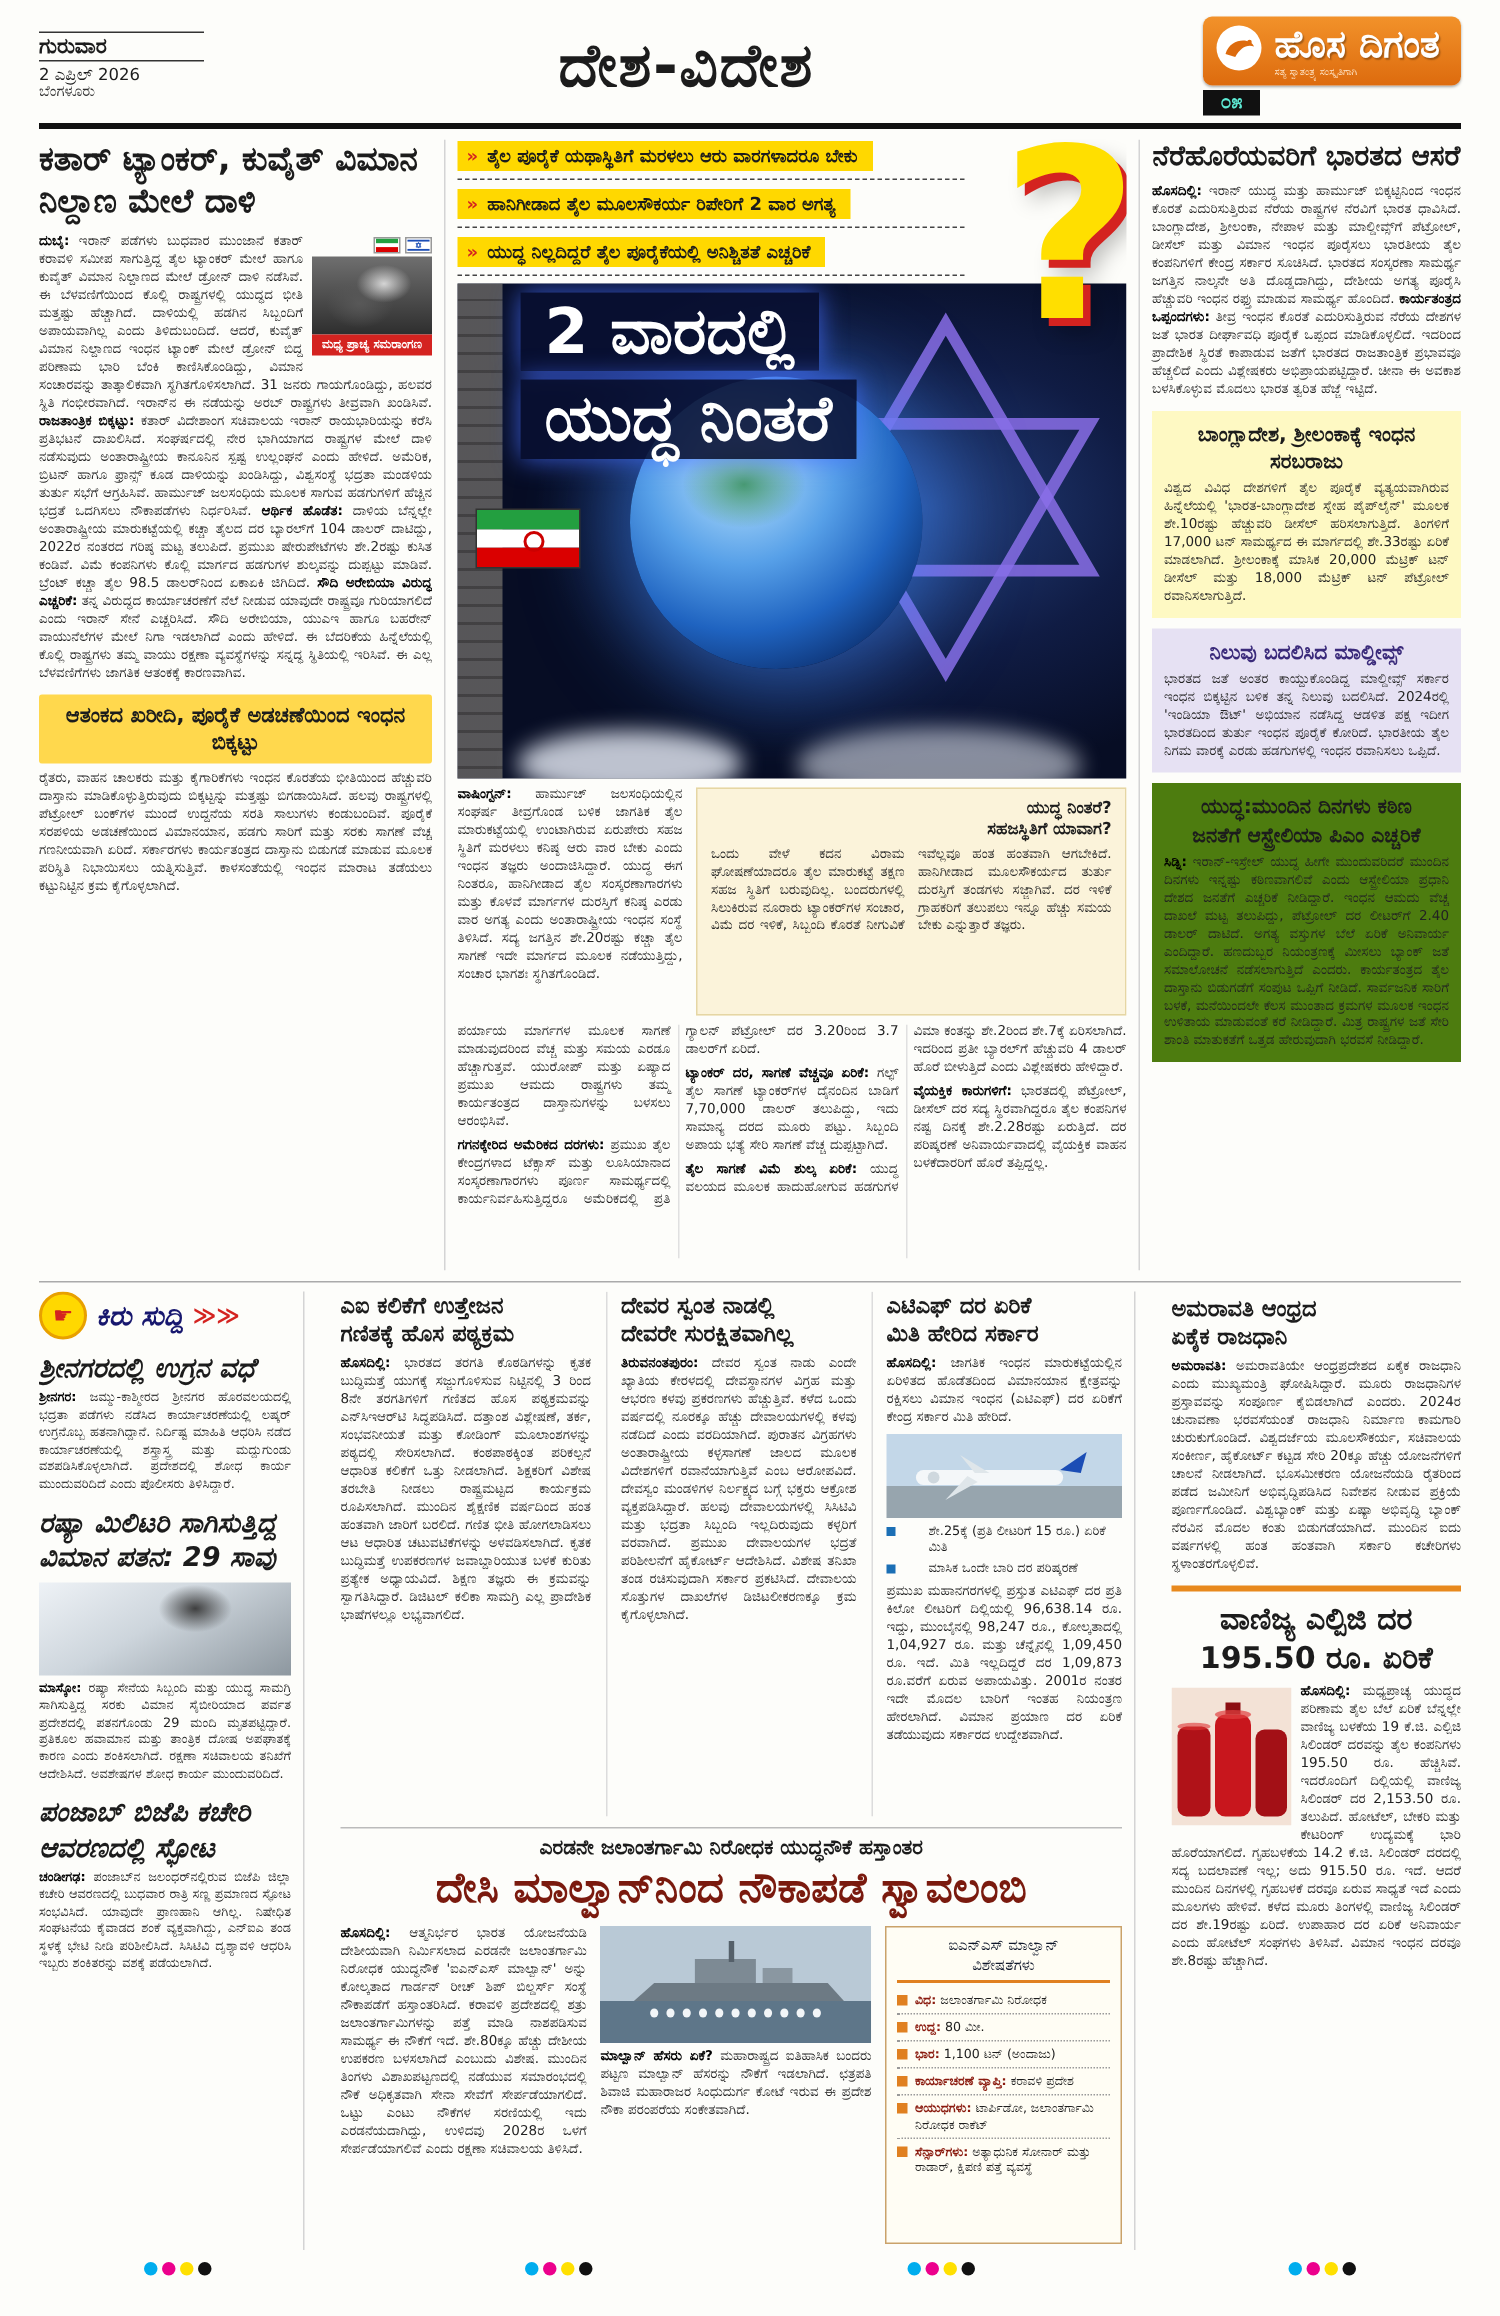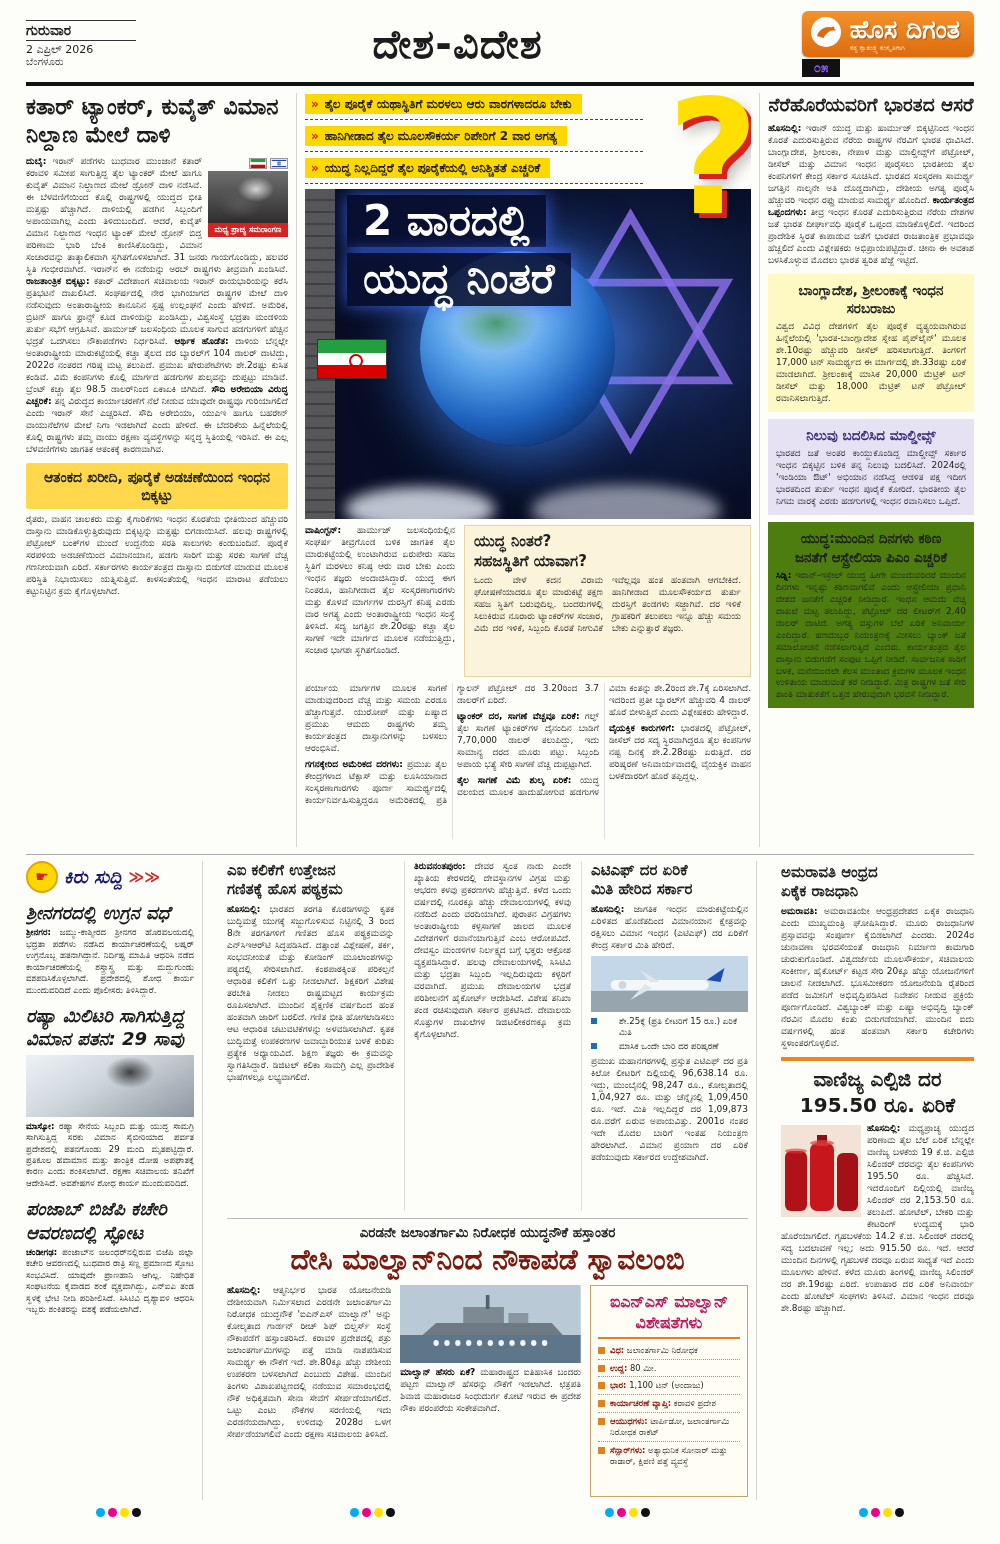--- a/index.html
+++ b/index.html
@@ -11,21 +11,21 @@
   header { display:grid; grid-template-columns:150px 1fr 235px; align-items:center; height:72px; }
   .dateblk { font-size:11px; }
   .dateblk .day { font-weight:bold; font-size:14px; border-top:1px solid #333; border-bottom:1px solid #333; padding:1px 0; width:110px; }
   .dateblk .dt { font-size:11px; padding-top:2px; }
   .dateblk .city { font-size:10px; color:#333; }
   .section-title { font-size:40px; font-weight:800; text-align:center; letter-spacing:1px; }
   .brand { justify-self:end; }
   .brand-box { display:flex; align-items:center; gap:8px; background:linear-gradient(180deg,#f2922a,#dd6b0e); border-radius:6px; padding:5px 14px 5px 8px; box-shadow:0 1px 2px rgba(0,0,0,.35); }
   .brand-name { display:block; color:#fff; font-size:25px; font-weight:800; line-height:1; text-shadow:1px 1px 1px rgba(0,0,0,.3); }
   .brand-tag { display:block; color:#ffe9cf; font-size:6.5px; margin-top:2px; }
-  .page-chip { display:inline-block; background:#111; color:#8b5cf6; font-weight:bold; font-size:13px; padding:1px 12px; margin-top:2px; }
+  .page-chip { display:inline-block; background:#111; color:#5eead4; font-weight:bold; font-size:13px; padding:1px 12px; margin-top:2px; }
   .rule { height:4px; background:#111; margin:2px 0 7px; }
 
   
   .body { font-size:9px; line-height:1.33; text-align:justify; color:#222; }
   .dl { font-weight:800; color:#000;margin-top:12px; }
   .lead { font-weight:800; color:#000; }
   p { margin:0 0 4px; }
 
   
   .top-band { display:grid; grid-template-columns:262px 455px 1fr; gap:8px; height:754px; overflow:hidden; }
@@ -65,21 +65,21 @@
   .cloud { position:absolute; border-radius:50%; filter:blur(7px); background:rgba(235,240,250,.8); }
   .c1 { width:150px; height:44px; left:40px; bottom:-12px; }
   .c2 { width:190px; height:50px; right:30px; bottom:-16px; opacity:.7; }
   .hero-hl { position:absolute; left:42px; top:6px; z-index:4; }
   .hl { display:table; color:#fff; font-weight:800; font-size:42px; line-height:1.15; padding:2px 16px; background:rgba(9,16,50,.88); box-shadow:0 0 18px rgba(70,110,255,.8); }
   .hl2 { margin-top:6px; }
 
   .center-lower { margin-top:6px; }
   .cl-row { display:grid; grid-template-columns:150px 1fr; gap:9px; }
   .cream { background:#fbf3da; border:1px solid #e5d6a4; padding:6px 9px; height:152px; overflow:hidden; }
-  .cream h3 { font-size:15px; font-weight:800; text-align:left; line-height:1.3; margin-bottom:4px; }
+  .cream h3 { font-size:11px; font-weight:800; text-align:right; line-height:1.3; margin-bottom:4px; }
   .cream h3 span { display:block; }
   .two-col { column-count:2; column-gap:9px; }
   .cl-cell { height:152px; overflow:hidden; }
   .cl-cols { column-count:3; column-gap:10px; column-rule:1px solid #e0e0e0; margin-top:6px; height:156px; overflow:hidden; }
 
   
   .col-right h2 { font-size:18.5px; font-weight:800; text-align:center; line-height:1.32; margin-bottom:6px; }
   .sidebox { padding:7px 8px; margin-top:7px; }
   .sidebox h3 { font-size:13.5px; font-weight:800; text-align:center; line-height:1.35; margin-bottom:4px; }
   .sidebox h3 span { display:block; }
@@ -110,21 +110,21 @@
   .atf-point { display:flex; gap:22px; font-size:8.6px; line-height:1.3; margin-bottom:2px; }
   .atf-point i { width:6px; height:6px; background:#1b6fb5; margin-top:2px; flex:none; }
 
   .navy { border-top:1px solid #bbb; margin-top:7px; padding-top:5px; }
   .kicker { text-align:center; font-weight:800; font-size:13.5px; }
   .navy h2 { text-align:center; font-size:28px; font-weight:800; color:#7a1a0e; margin:2px 0 8px; }
   .navy-row { display:grid; grid-template-columns:1fr 1.1fr 158px; gap:9px; height:212px; overflow:hidden; }
   .navy-row > div { overflow:hidden; }
   .ship-img { display:block; width:100%; height:78px; margin-bottom:4px; }
   .specs { border:1px solid #caa26a; background:#fffdf4; padding:6px 7px; }
-  .specs-h { color:#be185d; font-weight:700; text-align:center; font-size:16px; line-height:1.3; border-bottom:2px solid #e08020; padding-bottom:3px; margin-bottom:3px; }
+  .specs-h { color:#0f172a; font-weight:400; text-align:center; font-size:10px; line-height:1.3; border-bottom:2px solid #e08020; padding-bottom:3px; margin-bottom:3px; }
   .specs-h span { display:block; }
   .spec-row { display:flex; gap:5px; border-bottom:1px dotted #999; padding:3px 0; font-size:8.4px; line-height:1.3; }
   .spec-row:last-child { border-bottom:none; }
   .spec-row i { width:7px; height:7px; background:#e08020; margin-top:2px; flex:none; }
   .spec-label { font-weight:800; color:#8a1a0e; }
 
   .right-lower .midh { margin-top:2px; }
   .lpg { border-top:4px solid #e8891d; margin-top:7px; padding-top:5px; }
   .lpg h3 { font-size:20px; font-weight:800; text-align:center; line-height:1.3; margin-bottom:5px; }
   .lpg h3 span { display:block; }
@@ -339,20 +339,24 @@
             <span>ಎಐ ಕಲಿಕೆಗೆ ಉತ್ತೇಜನ</span>
             <span>ಗಣಿತಕ್ಕೆ ಹೊಸ ಪಠ್ಯಕ್ರಮ</span>
           </h4>
           <div class="body">
             <b class="dl">ಹೊಸದಿಲ್ಲಿ:</b>
             <span>ಭಾರತದ ತರಗತಿ ಕೊಠಡಿಗಳನ್ನು ಕೃತಕ ಬುದ್ಧಿಮತ್ತೆ ಯುಗಕ್ಕೆ ಸಜ್ಜುಗೊಳಿಸುವ ನಿಟ್ಟಿನಲ್ಲಿ 3 ರಿಂದ 8ನೇ ತರಗತಿಗಳಿಗೆ ಗಣಿತದ ಹೊಸ ಪಠ್ಯಕ್ರಮವನ್ನು ಎನ್‌ಸಿಇಆರ್‌ಟಿ ಸಿದ್ಧಪಡಿಸಿದೆ. ದತ್ತಾಂಶ ವಿಶ್ಲೇಷಣೆ, ತರ್ಕ, ಸಂಭವನೀಯತೆ ಮತ್ತು ಕೋಡಿಂಗ್ ಮೂಲಾಂಶಗಳನ್ನು ಪಠ್ಯದಲ್ಲಿ ಸೇರಿಸಲಾಗಿದೆ. ಕಂಠಪಾಠಕ್ಕಿಂತ ಪರಿಕಲ್ಪನೆ ಆಧಾರಿತ ಕಲಿಕೆಗೆ ಒತ್ತು ನೀಡಲಾಗಿದೆ. ಶಿಕ್ಷಕರಿಗೆ ವಿಶೇಷ ತರಬೇತಿ ನೀಡಲು ರಾಷ್ಟ್ರಮಟ್ಟದ ಕಾರ್ಯಕ್ರಮ ರೂಪಿಸಲಾಗಿದೆ. ಮುಂದಿನ ಶೈಕ್ಷಣಿಕ ವರ್ಷದಿಂದ ಹಂತ ಹಂತವಾಗಿ ಜಾರಿಗೆ ಬರಲಿದೆ. ಗಣಿತ ಭೀತಿ ಹೋಗಲಾಡಿಸಲು ಆಟ ಆಧಾರಿತ ಚಟುವಟಿಕೆಗಳನ್ನು ಅಳವಡಿಸಲಾಗಿದೆ. ಕೃತಕ ಬುದ್ಧಿಮತ್ತೆ ಉಪಕರಣಗಳ ಜವಾಬ್ದಾರಿಯುತ ಬಳಕೆ ಕುರಿತು ಪ್ರತ್ಯೇಕ ಅಧ್ಯಾಯವಿದೆ. ಶಿಕ್ಷಣ ತಜ್ಞರು ಈ ಕ್ರಮವನ್ನು ಸ್ವಾಗತಿಸಿದ್ದಾರೆ. ಡಿಜಿಟಲ್ ಕಲಿಕಾ ಸಾಮಗ್ರಿ ಎಲ್ಲ ಪ್ರಾದೇಶಿಕ ಭಾಷೆಗಳಲ್ಲೂ ಲಭ್ಯವಾಗಲಿದೆ.</span>
           </div>
         </article>
 
         <article>
+          <h4 class="midh">
+            <span>ದೇವರ ಸ್ವಂತ ನಾಡಲ್ಲಿ</span>
+            <span>ದೇವರೇ ಸುರಕ್ಷಿತವಾಗಿಲ್ಲ</span>
+          </h4>
           <div class="body">
             <b class="dl">ತಿರುವನಂತಪುರಂ:</b>
             <span>ದೇವರ ಸ್ವಂತ ನಾಡು ಎಂದೇ ಖ್ಯಾತಿಯ ಕೇರಳದಲ್ಲಿ ದೇವಸ್ಥಾನಗಳ ವಿಗ್ರಹ ಮತ್ತು ಆಭರಣ ಕಳವು ಪ್ರಕರಣಗಳು ಹೆಚ್ಚುತ್ತಿವೆ. ಕಳೆದ ಒಂದು ವರ್ಷದಲ್ಲಿ ನೂರಕ್ಕೂ ಹೆಚ್ಚು ದೇವಾಲಯಗಳಲ್ಲಿ ಕಳವು ನಡೆದಿದೆ ಎಂದು ವರದಿಯಾಗಿದೆ. ಪುರಾತನ ವಿಗ್ರಹಗಳು ಅಂತಾರಾಷ್ಟ್ರೀಯ ಕಳ್ಳಸಾಗಣೆ ಜಾಲದ ಮೂಲಕ ವಿದೇಶಗಳಿಗೆ ರವಾನೆಯಾಗುತ್ತಿವೆ ಎಂಬ ಆರೋಪವಿದೆ. ದೇವಸ್ವಂ ಮಂಡಳಿಗಳ ನಿರ್ಲಕ್ಷ್ಯದ ಬಗ್ಗೆ ಭಕ್ತರು ಆಕ್ರೋಶ ವ್ಯಕ್ತಪಡಿಸಿದ್ದಾರೆ. ಹಲವು ದೇವಾಲಯಗಳಲ್ಲಿ ಸಿಸಿಟಿವಿ ಮತ್ತು ಭದ್ರತಾ ಸಿಬ್ಬಂದಿ ಇಲ್ಲದಿರುವುದು ಕಳ್ಳರಿಗೆ ವರವಾಗಿದೆ. ಪ್ರಮುಖ ದೇವಾಲಯಗಳ ಭದ್ರತೆ ಪರಿಶೀಲನೆಗೆ ಹೈಕೋರ್ಟ್ ಆದೇಶಿಸಿದೆ. ವಿಶೇಷ ತನಿಖಾ ತಂಡ ರಚಿಸುವುದಾಗಿ ಸರ್ಕಾರ ಪ್ರಕಟಿಸಿದೆ. ದೇವಾಲಯ ಸೊತ್ತುಗಳ ದಾಖಲೆಗಳ ಡಿಜಿಟಲೀಕರಣಕ್ಕೂ ಕ್ರಮ ಕೈಗೊಳ್ಳಲಾಗಿದೆ.</span>
           </div>
         </article>
 
         <article>
           <h4 class="midh">
             <span>ಎಟಿಎಫ್ ದರ ಏರಿಕೆ</span>
             <span>ಮಿತಿ ಹೇರಿದ ಸರ್ಕಾರ</span>

